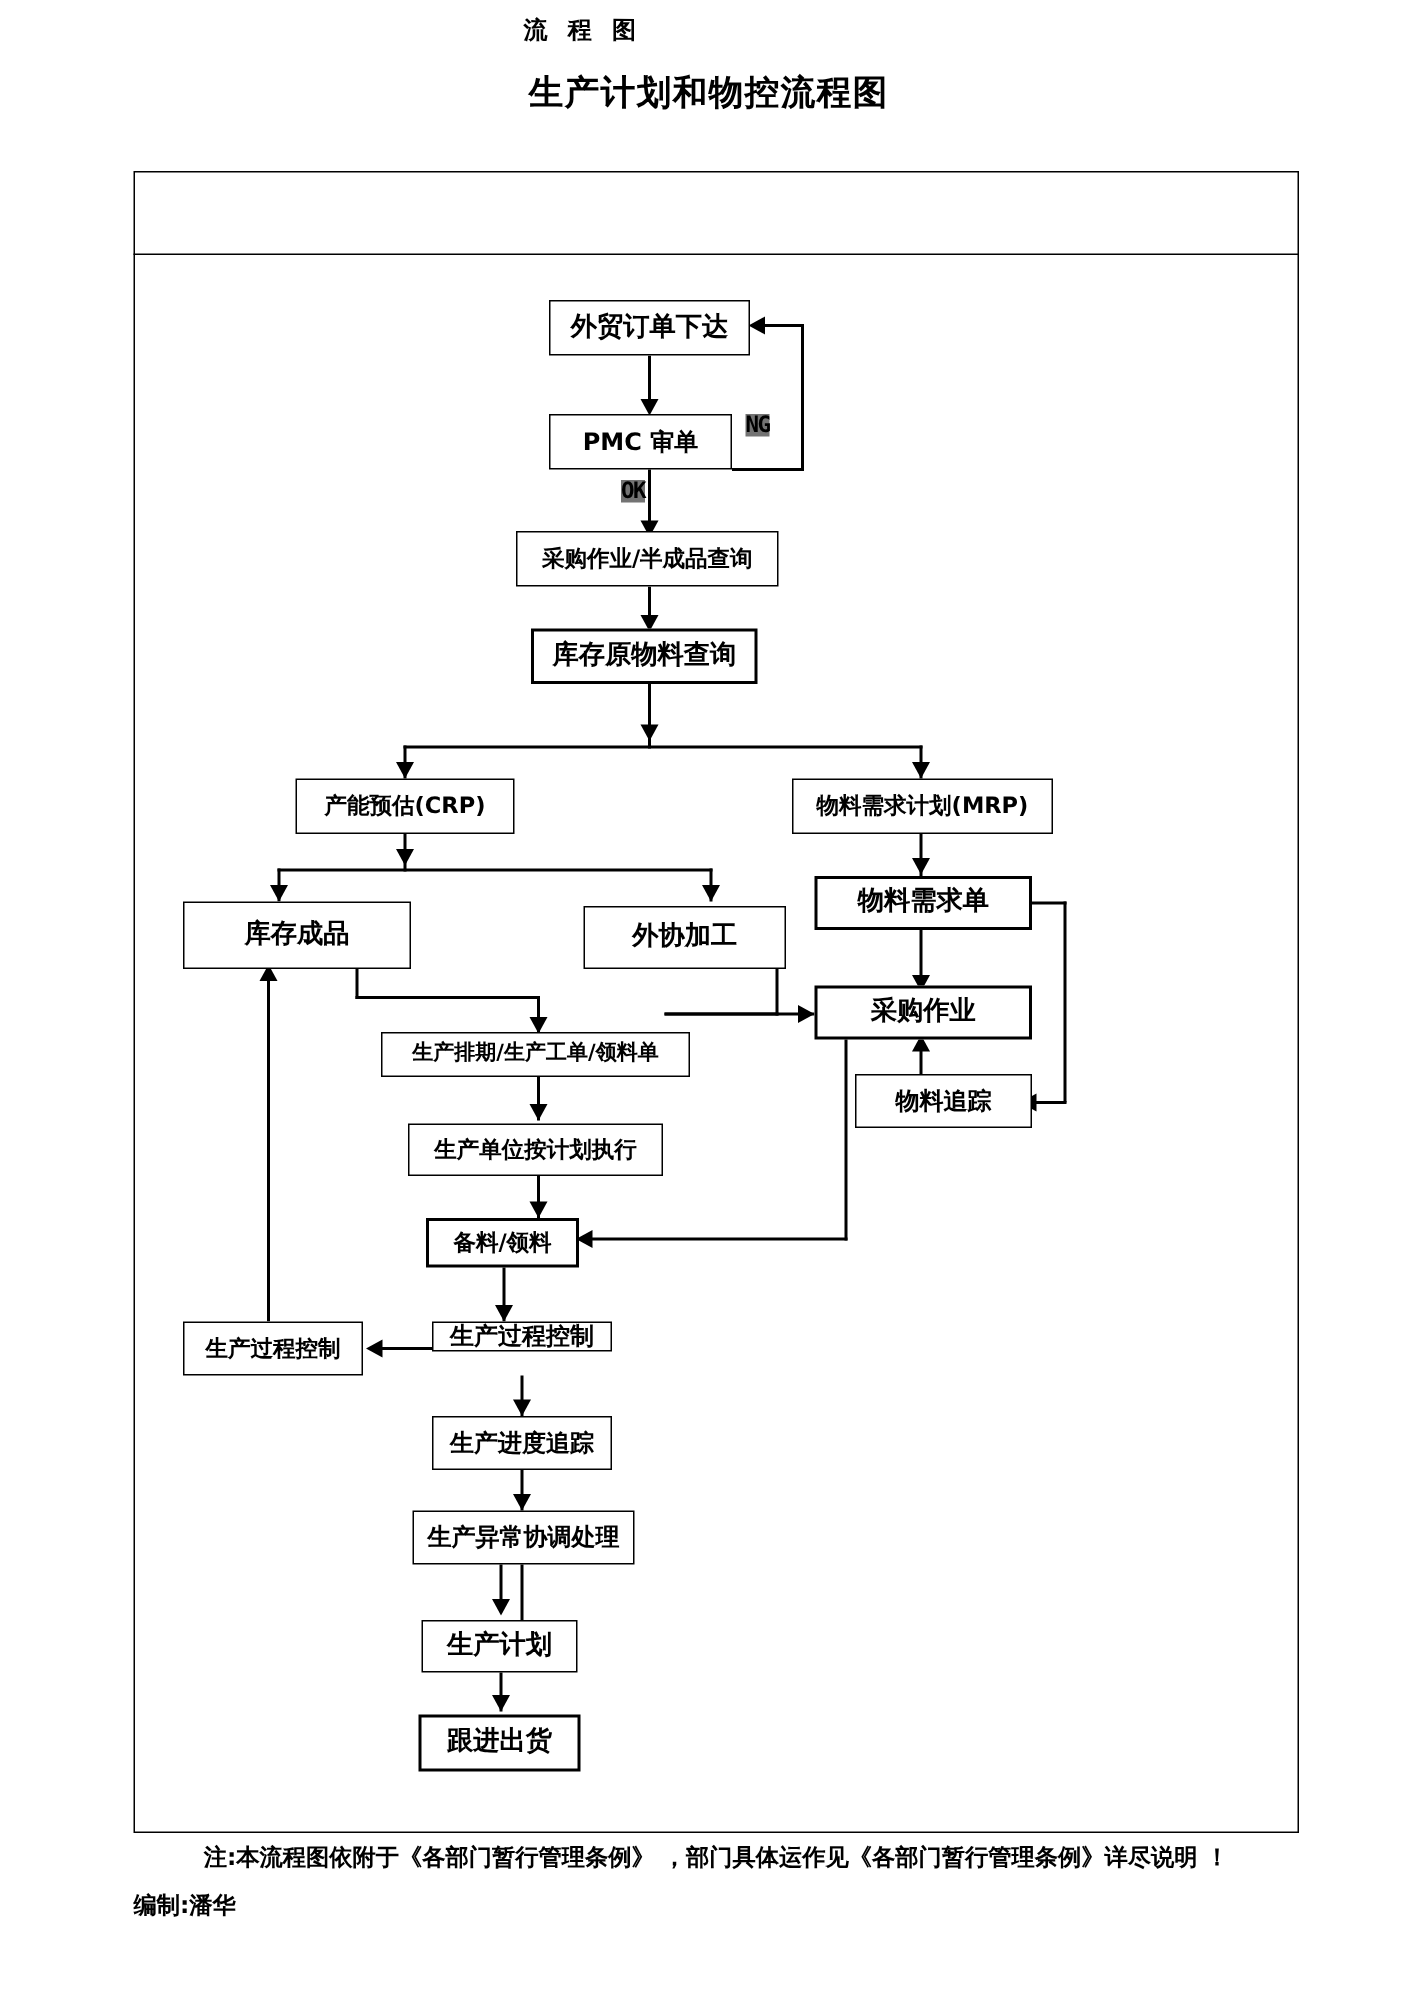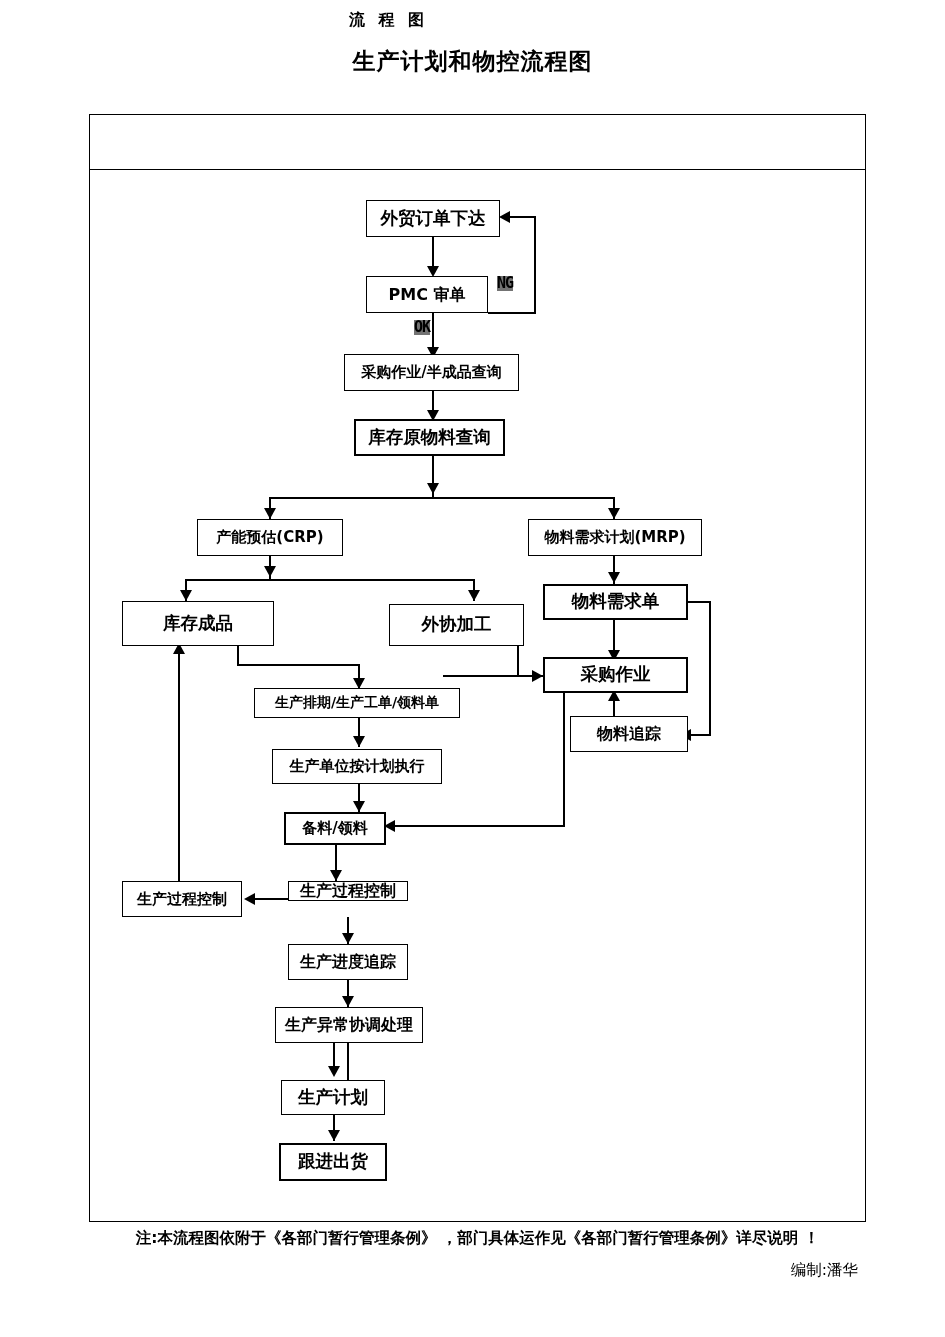--- a/index.html
+++ b/index.html
@@ -67,25 +67,24 @@
     text-align: center;
     font-size: 15.5px;
     font-weight: bold;
     white-space: nowrap;
   }
   #footer-author {
     position: absolute;
     left: 89px;
     top: 1260px;
     width: 777px;
-    text-align: right;
     padding-right: 8px;
     box-sizing: border-box;
     font-size: 15.5px;
-    font-weight: normal;
+    font-weight: bold;
   }
 
   
   .node {
     position: absolute;
     box-sizing: border-box;
     border: 1.4px solid #000;
     background: #fff;
     display: flex;
     align-items: center;

